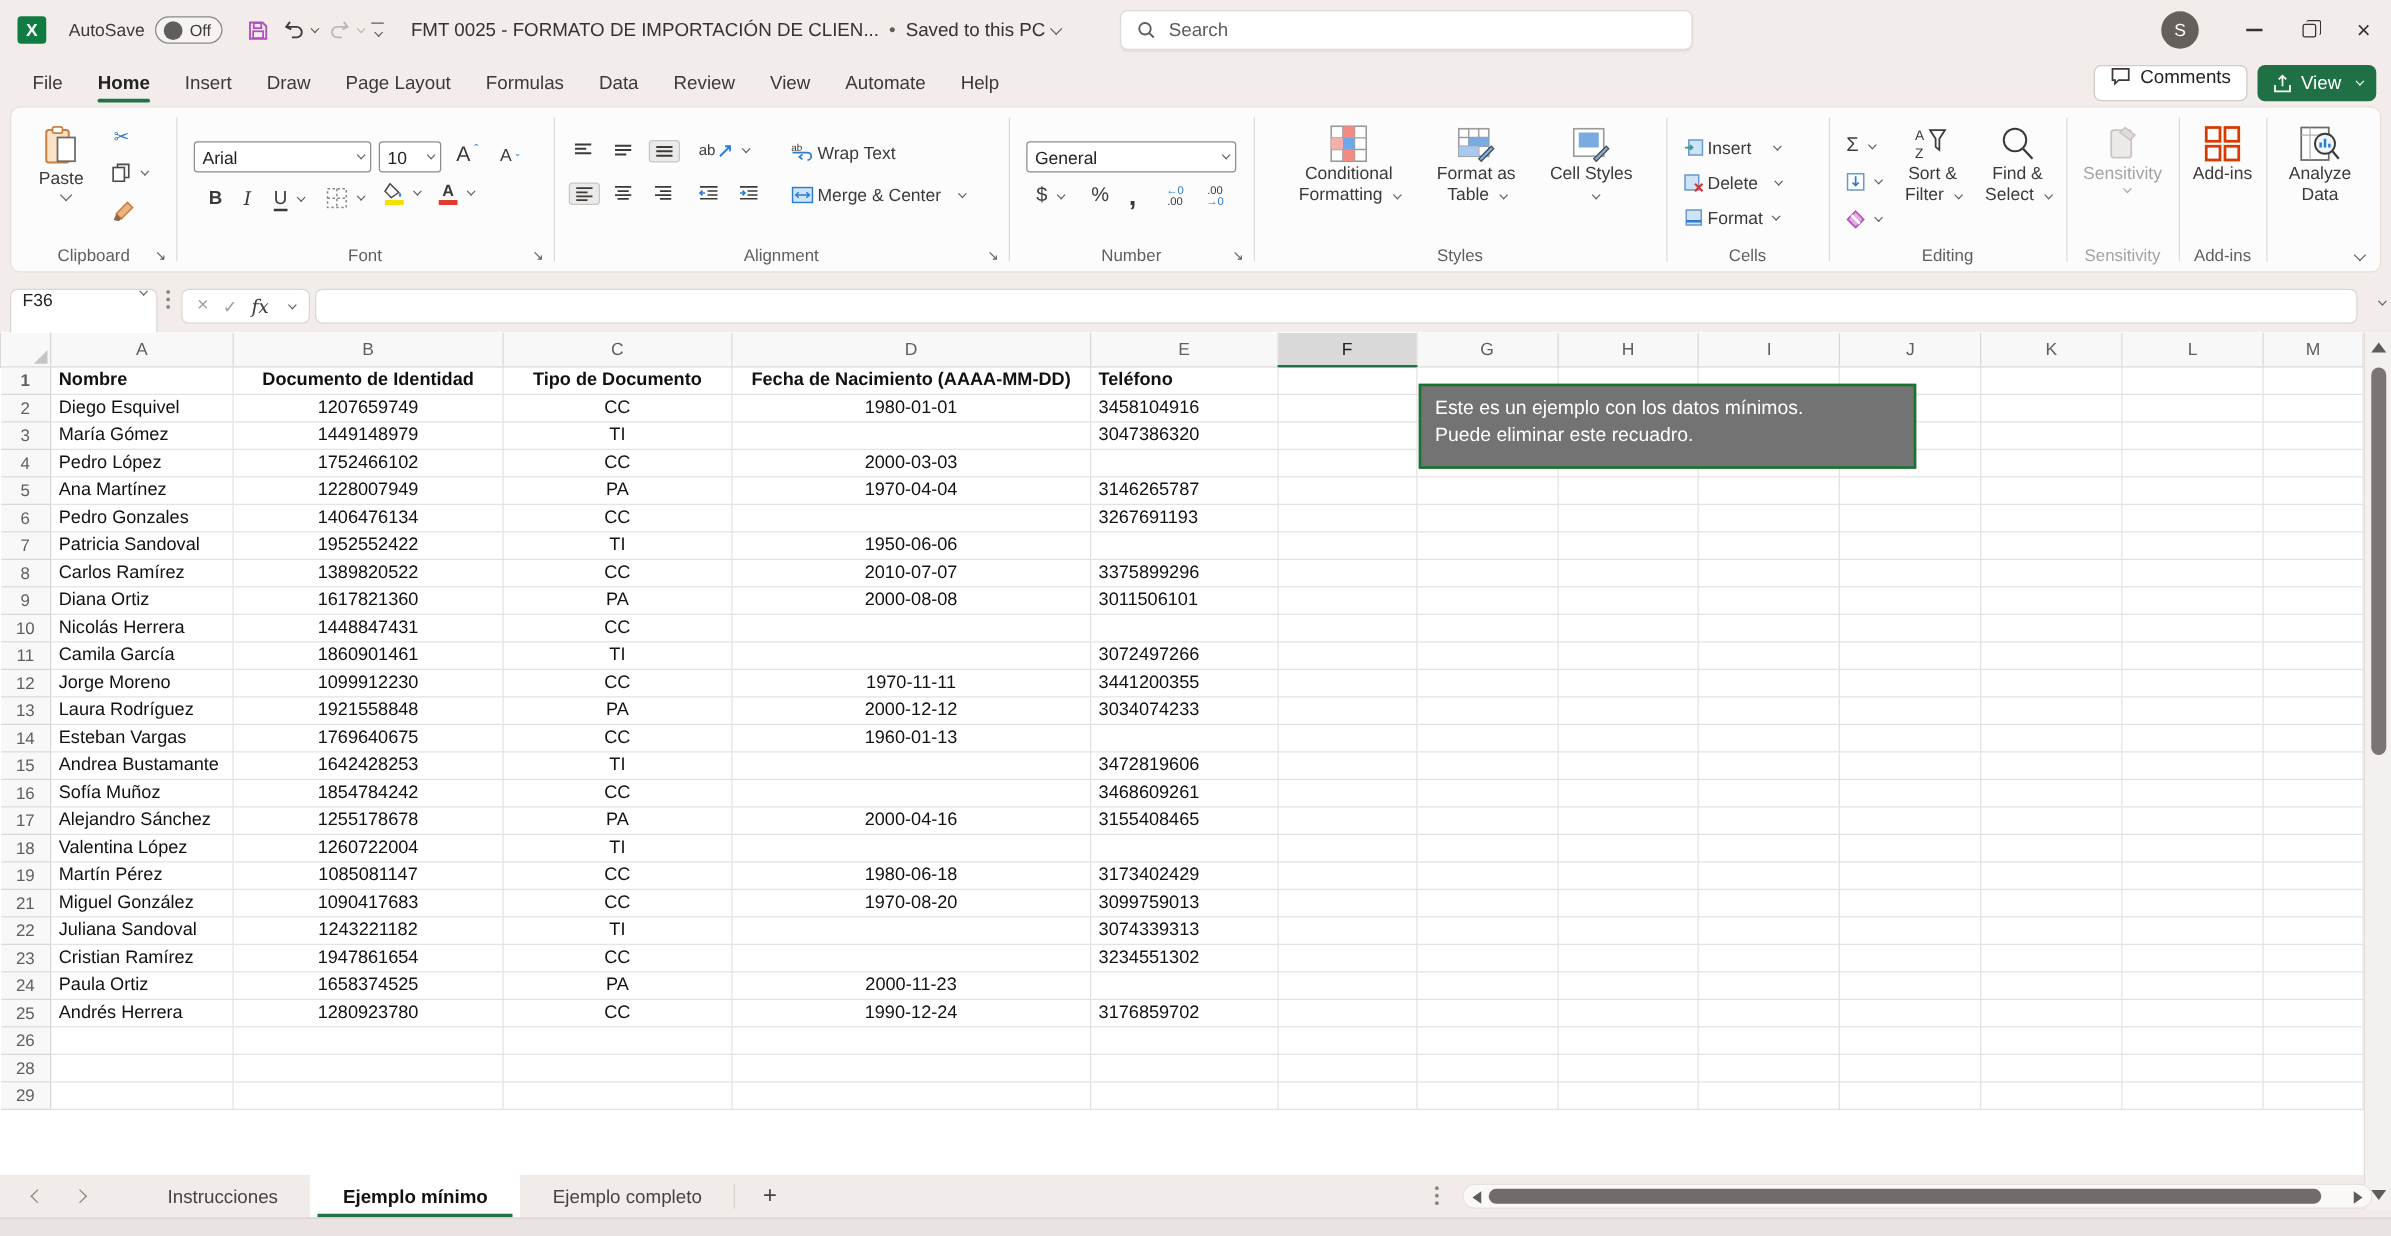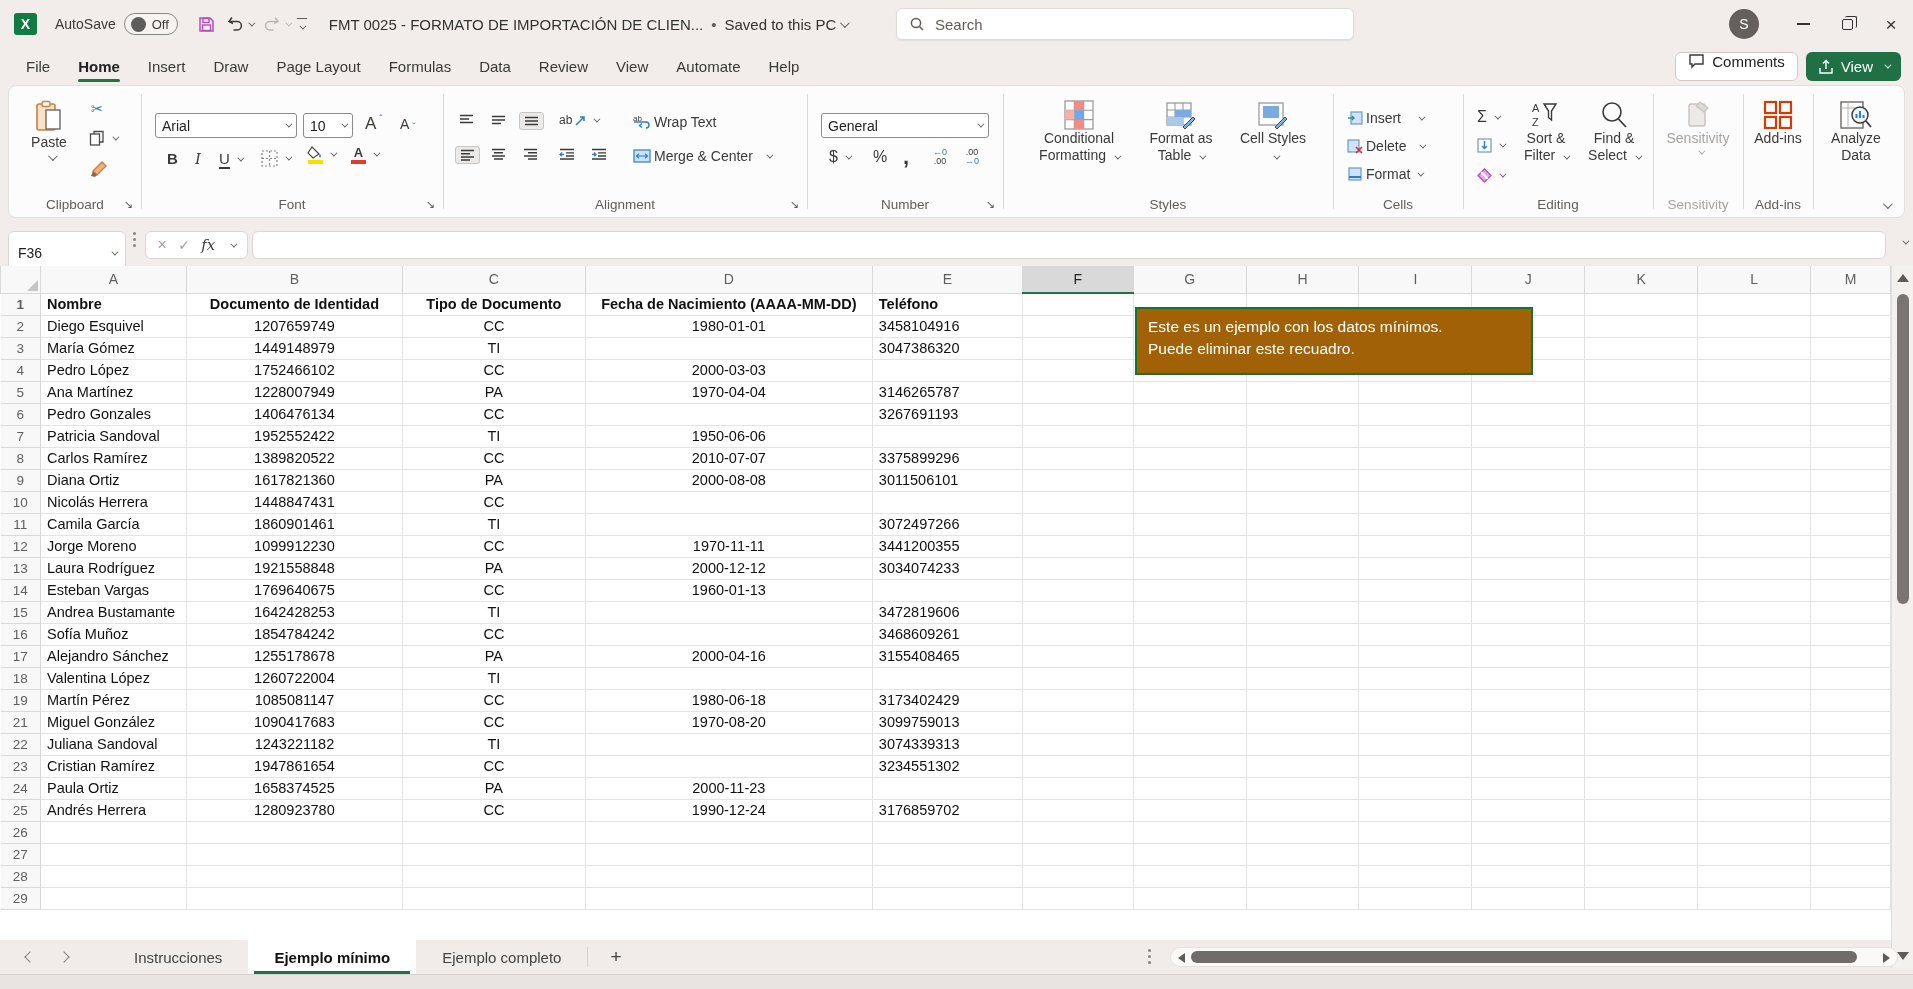--- a/index.html
+++ b/index.html
@@ -55,21 +55,21 @@
   .big .lbl{margin-top:0}
   .ali{display:block}
   .dec{display:flex;flex-direction:column;font-size:9px;line-height:1;color:#3b3a39;align-items:center}
   .dec b{color:#2b7cd3;font-weight:400}
   .ubar{border-bottom:2px solid #3b3a39;padding-bottom:0px}
   .cbar{display:inline-block;width:15px;height:3.5px;margin-top:1px}
   .gray *{color:#a8a3a0!important;stroke:#c8c3c0!important}
   .collapse-chev{position:absolute;right:14px;bottom:8px}
   
   .fbar{position:absolute;left:0;top:224px;width:1913px;height:42px;background:#f2ecea;display:flex;align-items:center}
-  .namebox{position:absolute;left:8px;top:7px;width:118px;height:44px;background:#fff;border:1px solid #dcd6d3;border-radius:6px;display:flex;align-items:center;justify-content:space-between;padding:0 9px;font-size:14px;color:#222}
+  .namebox{position:absolute;left:8px;top:7px;width:118px;height:44px;background:#fff;border:1px solid #dcd6d3;border-radius:6px;display:flex;justify-content:space-between;padding:0 9px;font-size:14px;color:#222}
   .fhandle{position:absolute;left:133px;top:14px}
   .fxgroup{position:absolute;left:145px;top:7px;width:103px;height:28px;background:#fff;border:1px solid #dcd6d3;border-radius:6px;display:flex;align-items:center;justify-content:space-around;padding:0 6px}
   .fxgroup .x{color:#a3a09d;font-size:16px}
   .fxgroup .ok{color:#a3a09d;font-size:14px}
   .fxgroup .fx{font-family:"DejaVu Serif","Liberation Serif",serif;font-style:italic;font-size:15px;color:#3b3a39}
   .finput{position:absolute;left:252px;top:7px;width:1634px;height:28px;background:#fff;border:1px solid #dcd6d3;border-radius:6px;font-size:14px;padding:0 8px;color:#222}
   .fexpand{position:absolute;right:6px;top:16px}
   
   .gridwrap{position:absolute;left:0;top:266px;width:1891px;height:674px;background:#fff;overflow:hidden}
   table.sheet{border-collapse:collapse;table-layout:fixed}
@@ -982,36 +982,20 @@
           <td></td>
           <td></td>
           <td></td>
           <td></td>
           <td></td>
           <td></td>
           <td></td>
           <td></td>
         </tr>
         <tr>
-          <td class="rowhdr">27</td>
-          <td class="ta-l"></td>
-          <td class="ta-c"></td>
-          <td class="ta-c"></td>
-          <td class="ta-c"></td>
-          <td class="ta-l"></td>
-          <td></td>
-          <td></td>
-          <td></td>
-          <td></td>
-          <td></td>
-          <td></td>
-          <td></td>
-          <td></td>
-        </tr>
-        <tr>
           <td class="rowhdr">28</td>
           <td class="ta-l"></td>
           <td class="ta-c"></td>
           <td class="ta-c"></td>
           <td class="ta-c"></td>
           <td class="ta-l"></td>
           <td></td>
           <td></td>
           <td></td>
           <td></td>
@@ -1033,21 +1017,21 @@
           <td></td>
           <td></td>
           <td></td>
           <td></td>
           <td></td>
         </tr>
       </tbody>
     </table>
 </div>
 
-<div class="callout" id="callout" style="background: #a16207; border: 2px solid rgb(21, 117, 47); color: rgb(255, 255, 255);">
+<div class="callout" id="callout" style="background: #737373; border: 2px solid rgb(21, 117, 47); color: rgb(255, 255, 255);">
   <div>Este es un ejemplo con los datos mínimos.</div>
   <div>Puede eliminar este recuadro.</div>
 </div>
 
 <div class="vscroll">
   <span class="tri-up"></span>
   <span class="vthumb"></span>
   <span class="tri-dn"></span>
 </div>
 

